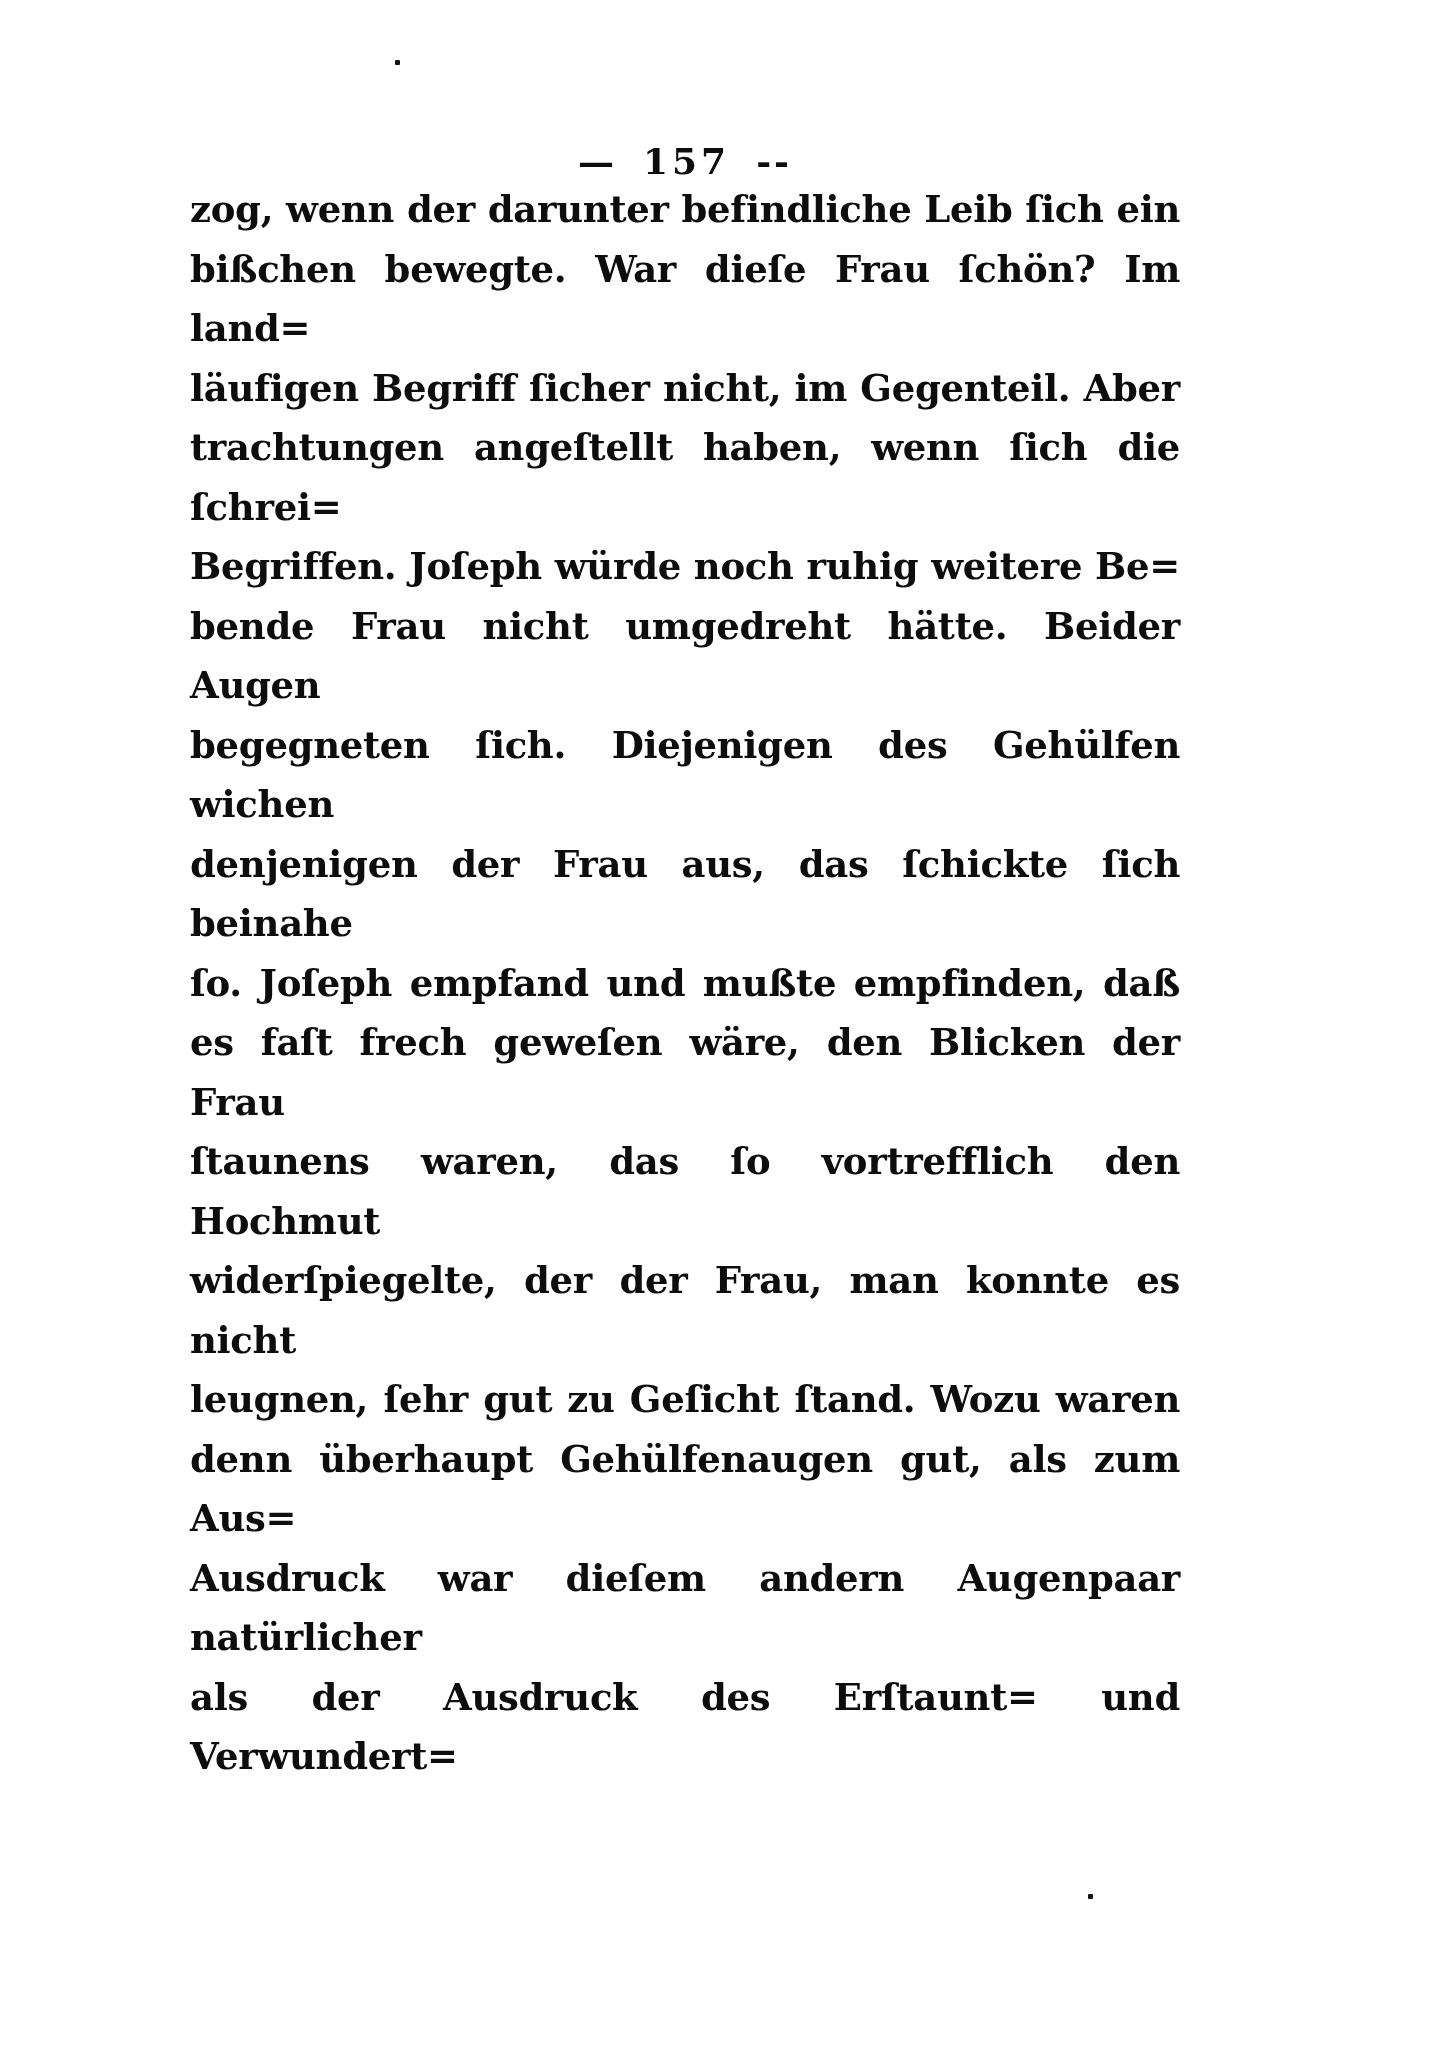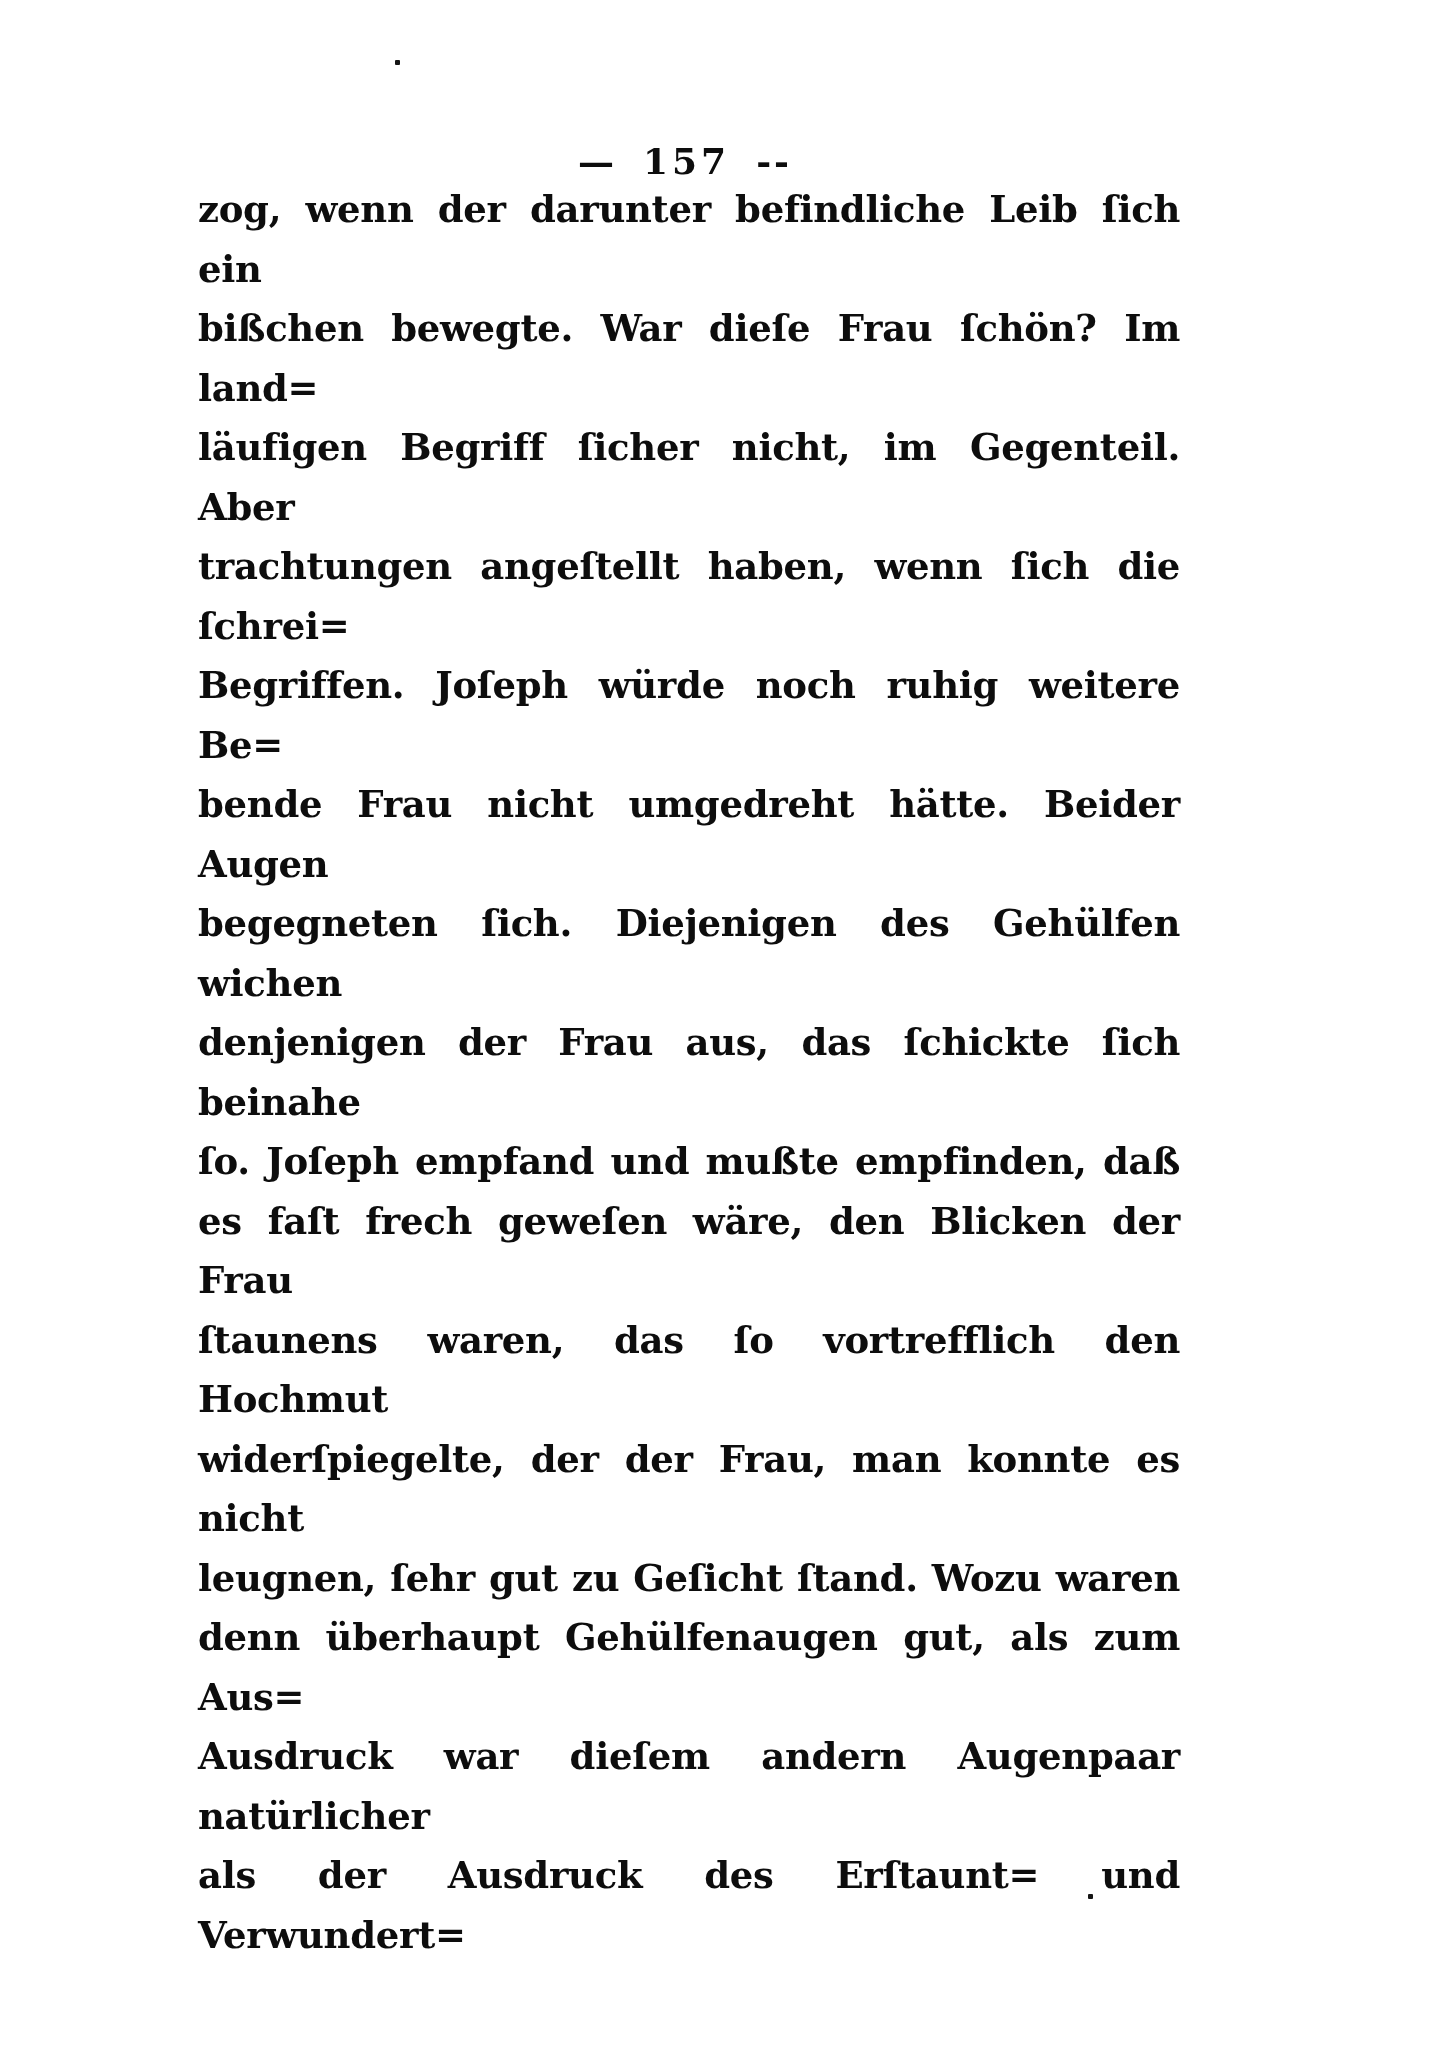--- a/index.html
+++ b/index.html
@@ -43,21 +43,20 @@
     font-size: 37px;
     font-weight: bold;
     line-height: 59.5px;
     letter-spacing: -0.3px;
   }
   .paragraph { margin: 0; }
   .line {
     text-align: justify;
     text-align-last: justify;
     white-space: normal;
-    margin-left: 8px;
   }
   .ink-speck {
     position: absolute;
     background: #151515;
     border-radius: 1px;
   }
   .speck-top    { left: 395px; top: 60px;  width: 5px; height: 5px; }
   .speck-bottom { left: 1088px; top: 1894px; width: 5px; height: 5px; }
 </style>
 </head>

